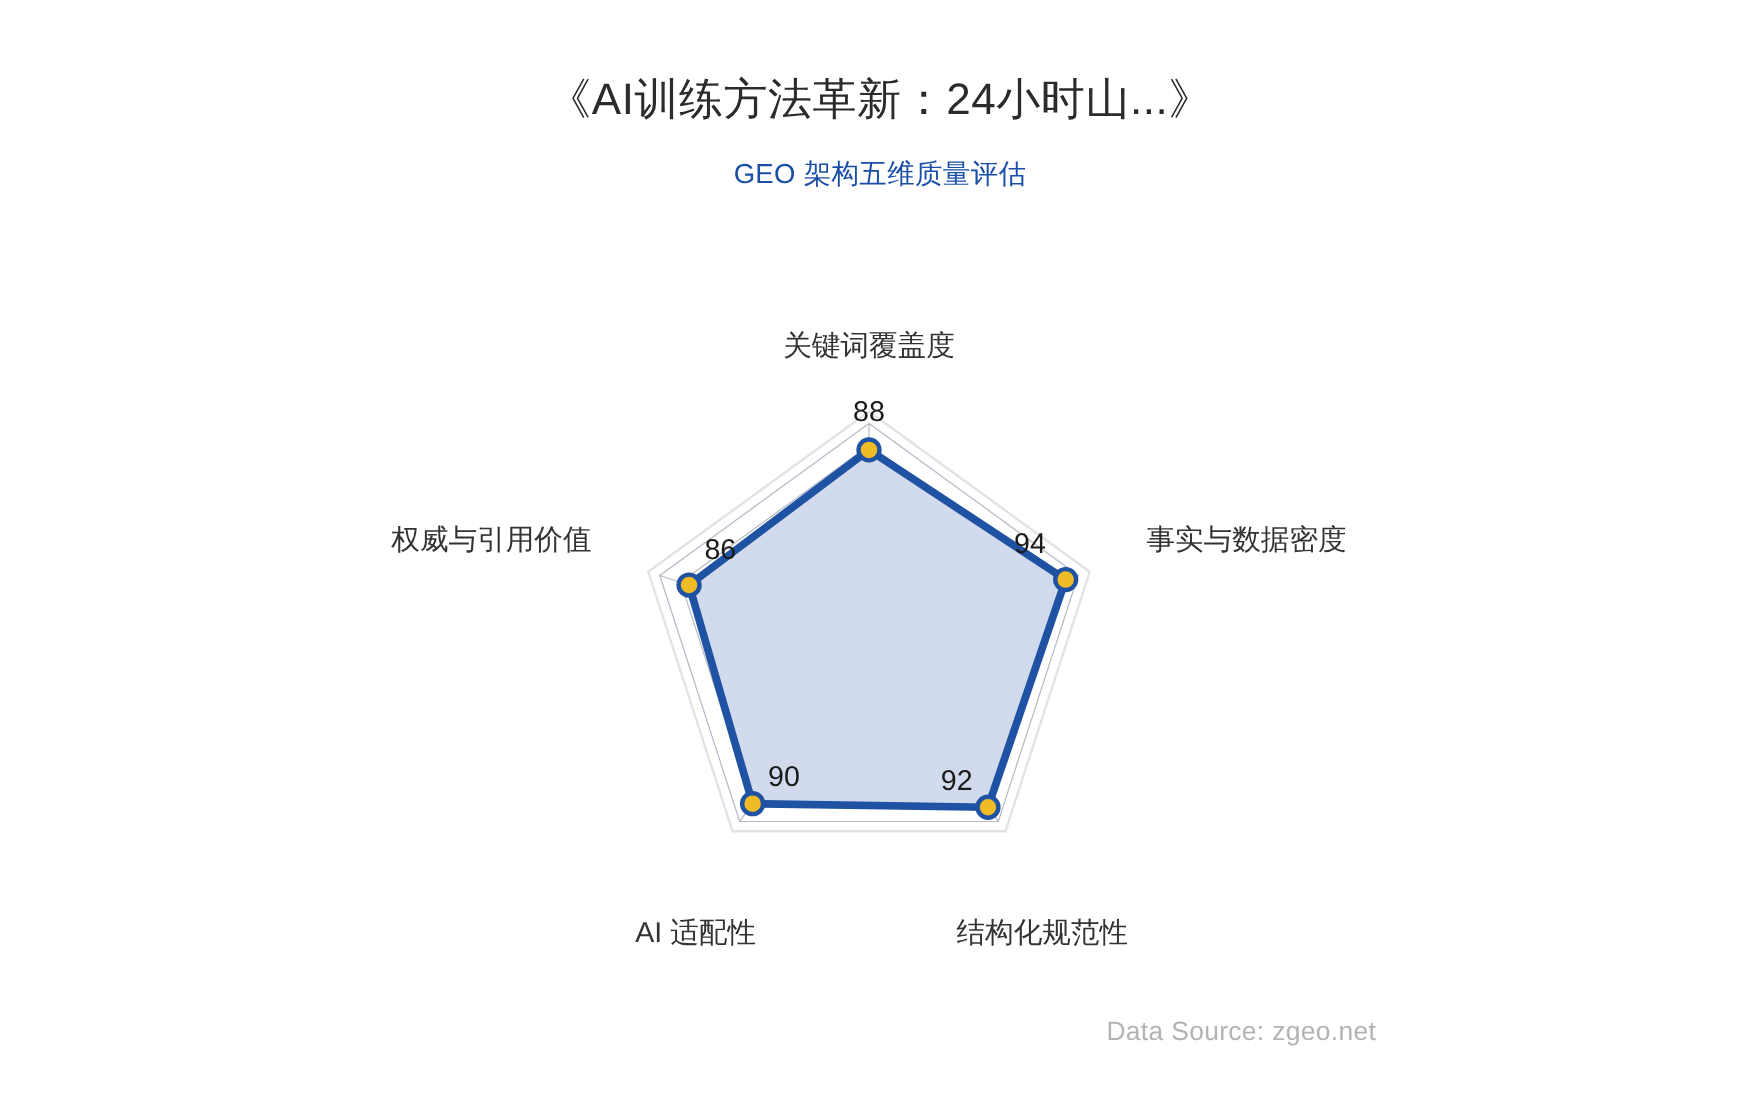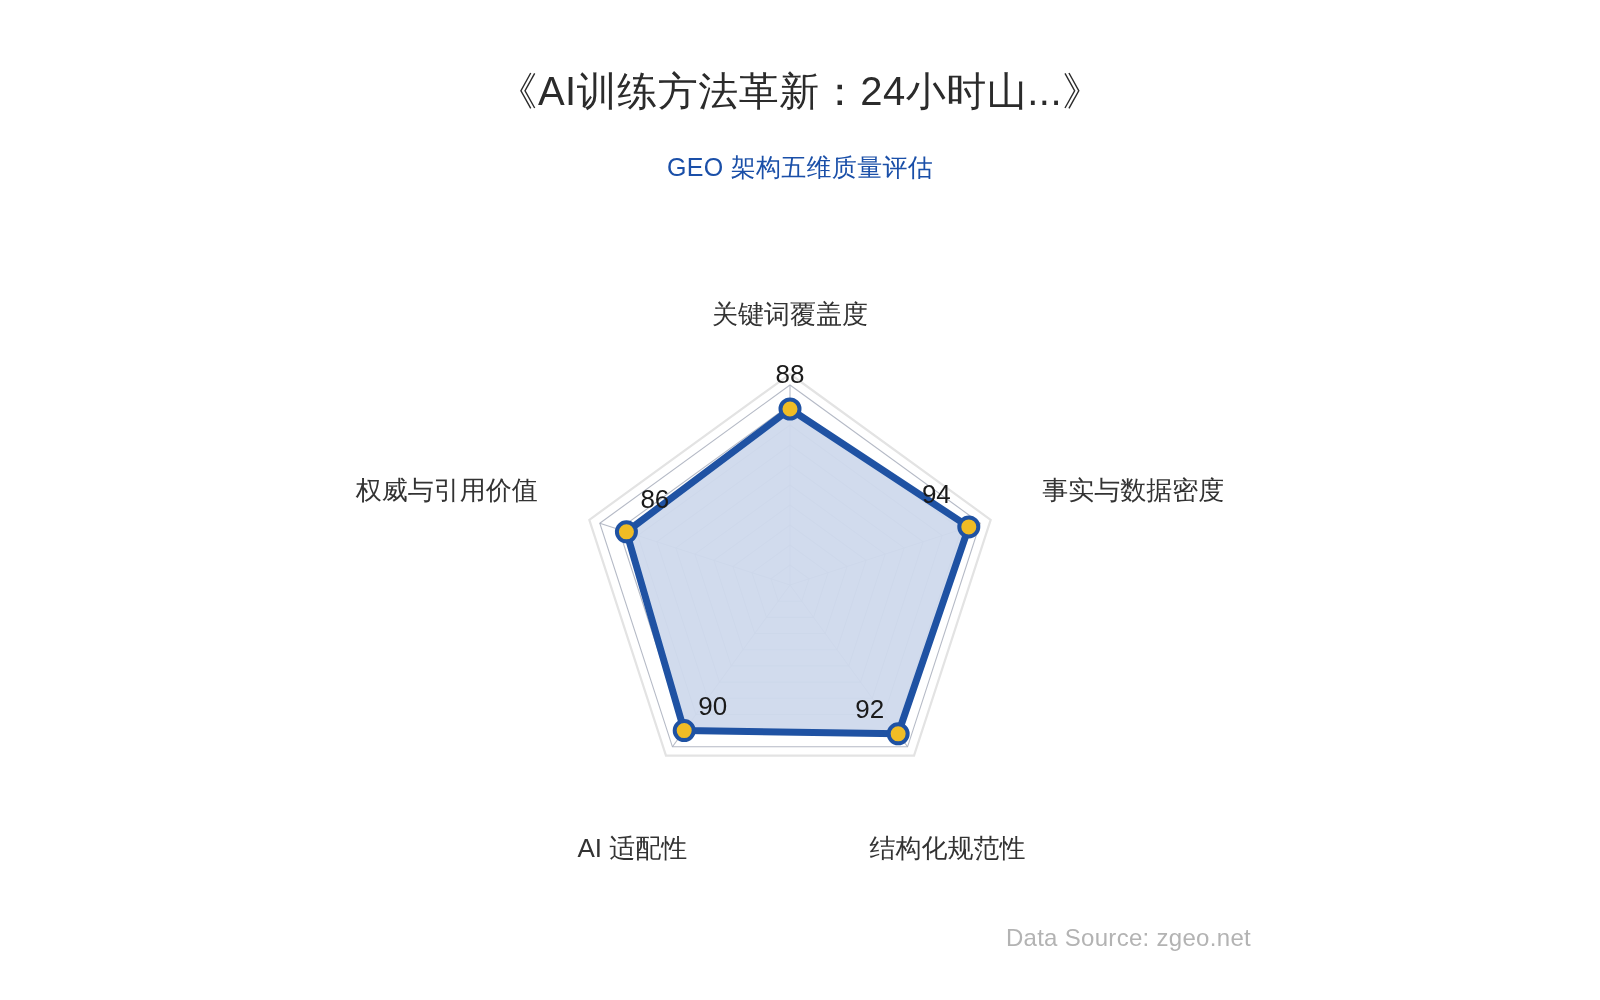--- a/index.html
+++ b/index.html
@@ -36,21 +36,21 @@
     font-weight: 400;
     color: #2b2b2b;
     line-height: 1.18;
     letter-spacing: 0.5px;
     margin: 0;
   }
   .chart-subtitle {
     font-size: 25px;
     font-weight: 400;
     color: #1a4fa8;
-    margin: 18px;
+    margin: 8px;
     padding-top: 18px;
     letter-spacing: 0.3px;
   }
   .radar-wrap {
     position: absolute;
     top: 200px;
     left: 0;
     width: 1600px;
     height: 720px;
   }

